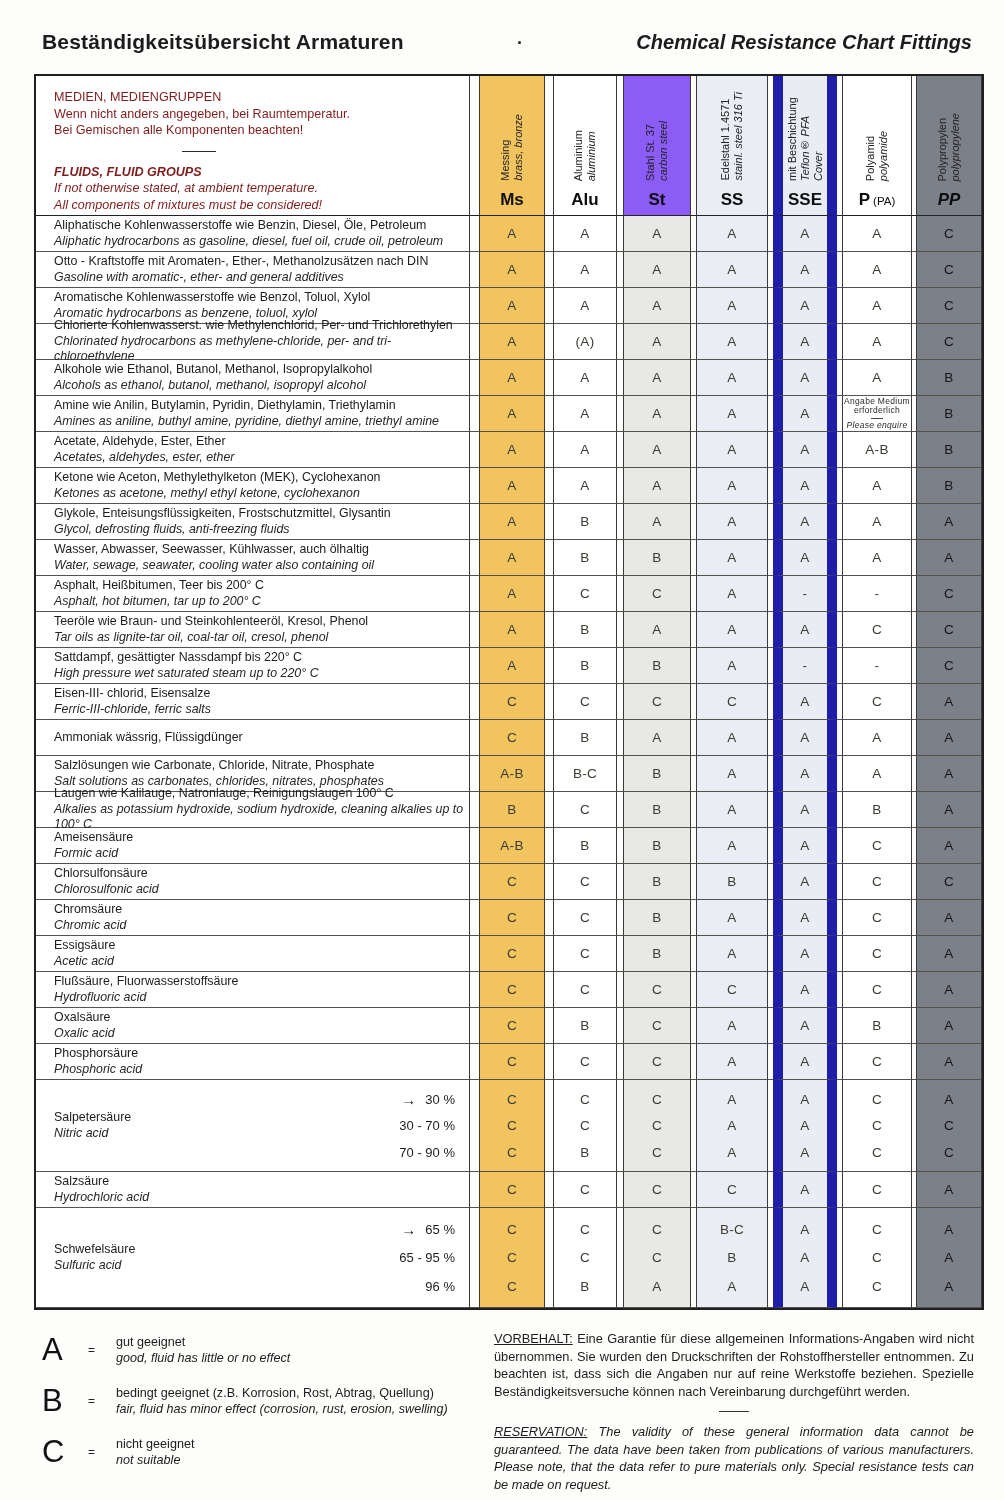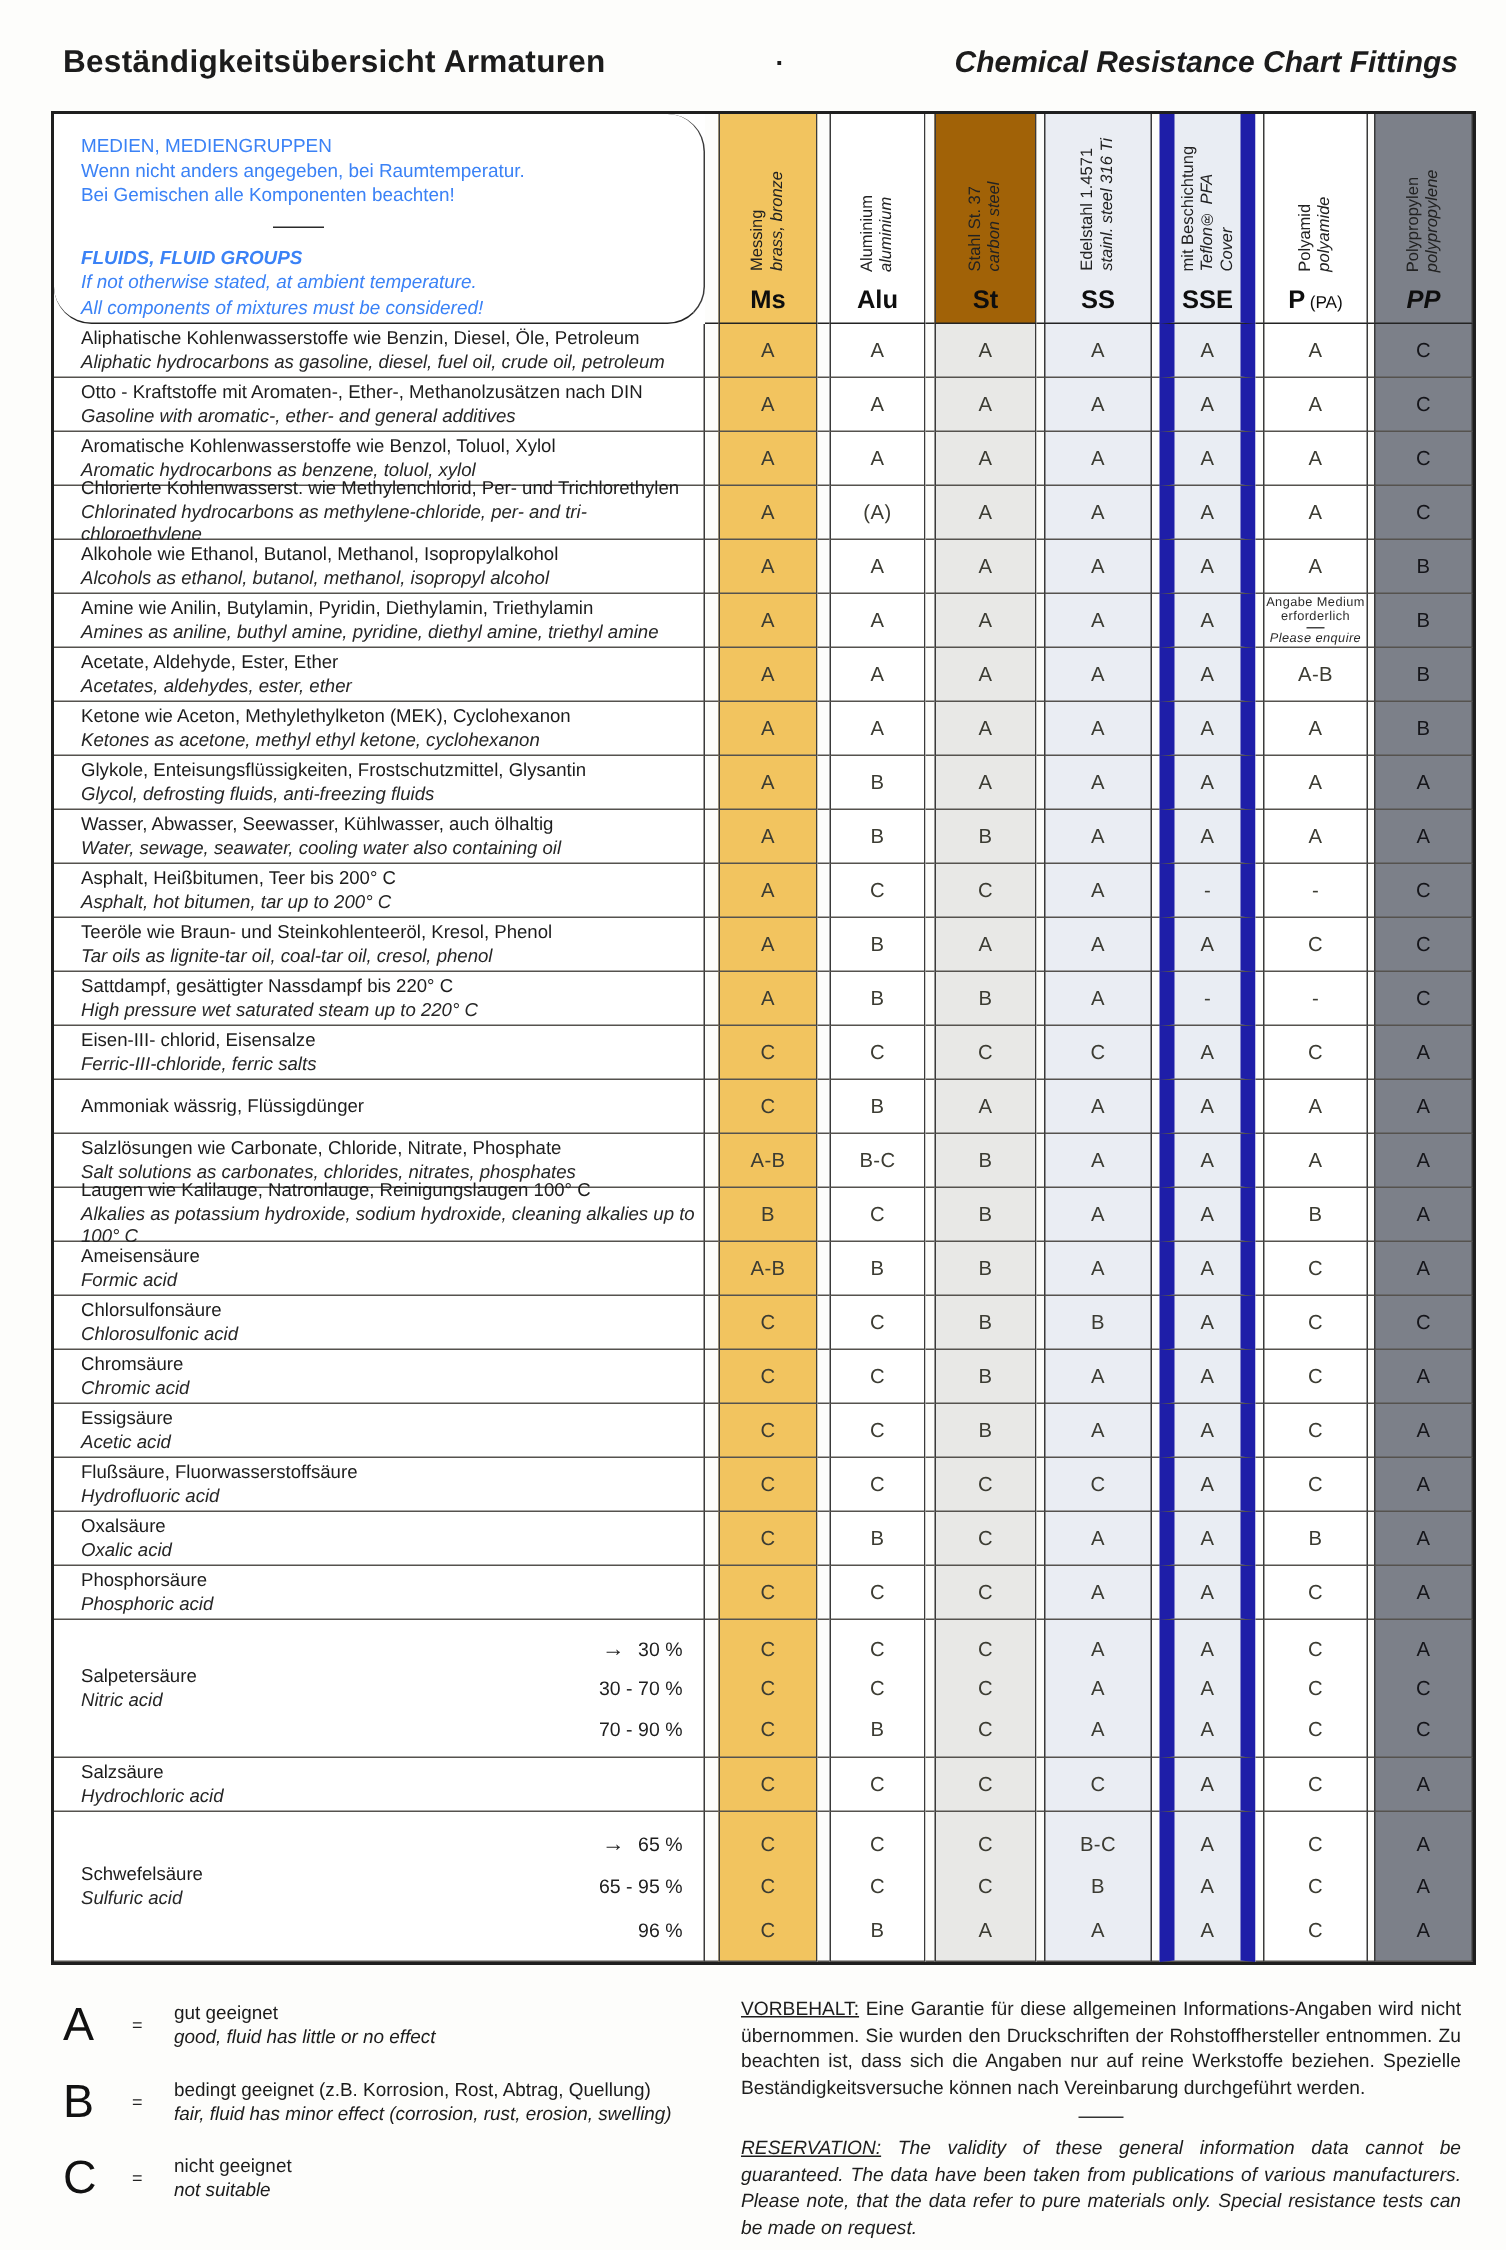--- a/index.html
+++ b/index.html
@@ -31,21 +31,21 @@
 
   
   .hcell{display:flex;flex-direction:column;align-items:center;justify-content:flex-end;padding:8px 0 5px;}
   .vert{flex:1;display:flex;align-items:flex-end;justify-content:center;margin-bottom:9px;min-height:0;}
   .vtext{writing-mode:vertical-rl;transform:rotate(180deg);font-size:11px;line-height:13px;color:#222;}
   .vtext .ven{font-style:italic;}
   .codeline{font-weight:bold;font-size:17px;color:#0e0e0e;display:flex;align-items:baseline;gap:3px;white-space:nowrap;}
   .suffix{font-weight:normal;font-size:11.5px;}
 
   
-  .mediahead{display:block;padding:13px 10px 8px 18px;font-size:12.6px;line-height:16.5px;color:#3b82f6;border-radius:25px;}
+  .mediahead{display:block;padding:13px 10px 8px 18px;font-size:12.6px;line-height:16.5px;color:#7f1d1d;}
   .mh-dash{width:34px;border-top:1.6px solid #2a2a2a;margin:12px 0 12px 128px;}
   .fl1{font-weight:bold;font-style:italic;}
   .fl2{font-style:italic;}
 
   
   .desc{display:flex;align-items:center;padding-left:18px;}
   .desc .de{font-size:12.4px;line-height:15.5px;color:#1c1c1c;}
   .desc .en{font-size:12.4px;line-height:15.5px;font-style:italic;color:#262626;}
   .desc-inner{display:flex;width:100%;height:100%;align-items:center;}
   .nameblock{flex:1;min-width:0;}
@@ -114,21 +114,21 @@
             <div class="vtext">
               <div class="vde">Aluminium</div>
               <div class="ven">aluminium</div>
             </div>
           </div>
           <div class="codeline">
             <div class="" style="display: inline;">Alu</div>
           </div>
         </div>
         <div class="cell gap head head-h"></div>
-        <div class="cell vcol head head-h hcell" style="background: #a16207;">
+        <div class="cell vcol head head-h hcell" style="background: #8b5cf6;">
           <div class="vert">
             <div class="vtext">
               <div class="vde">Stahl St. 37</div>
               <div class="ven">carbon steel</div>
             </div>
           </div>
           <div class="codeline">
             <div class="" style="display: inline;">St</div>
           </div>
         </div>

